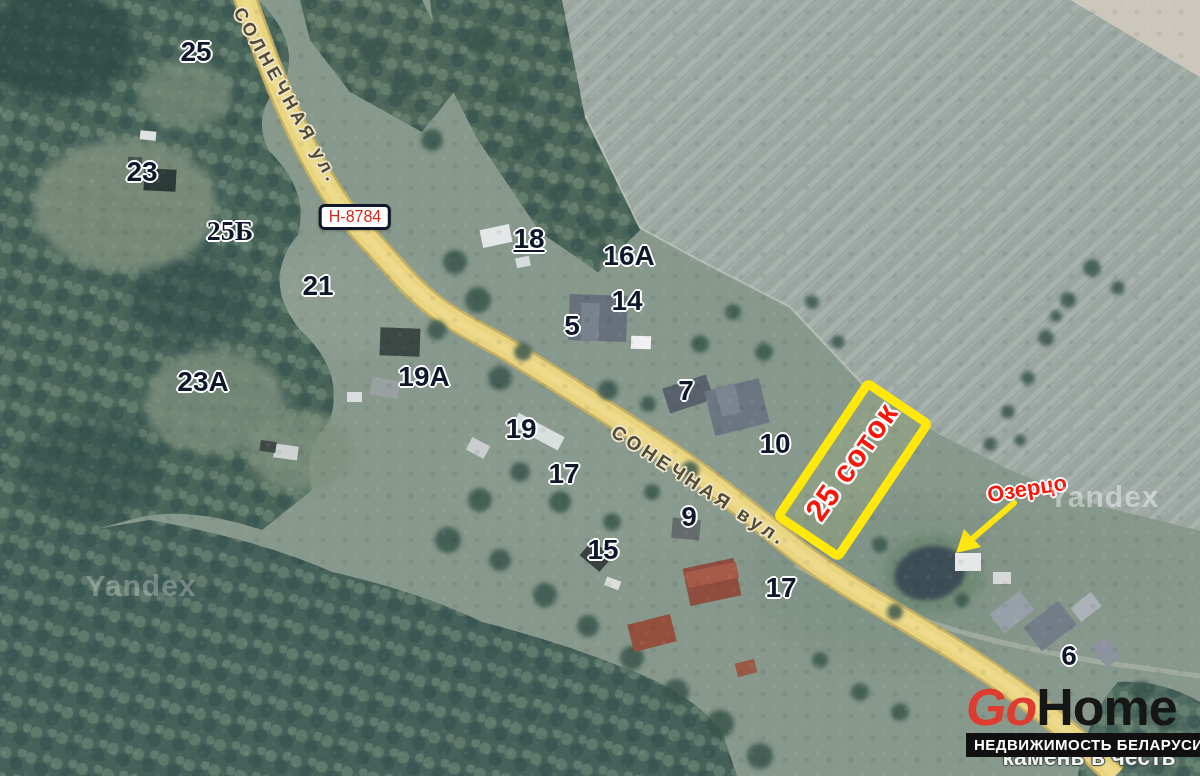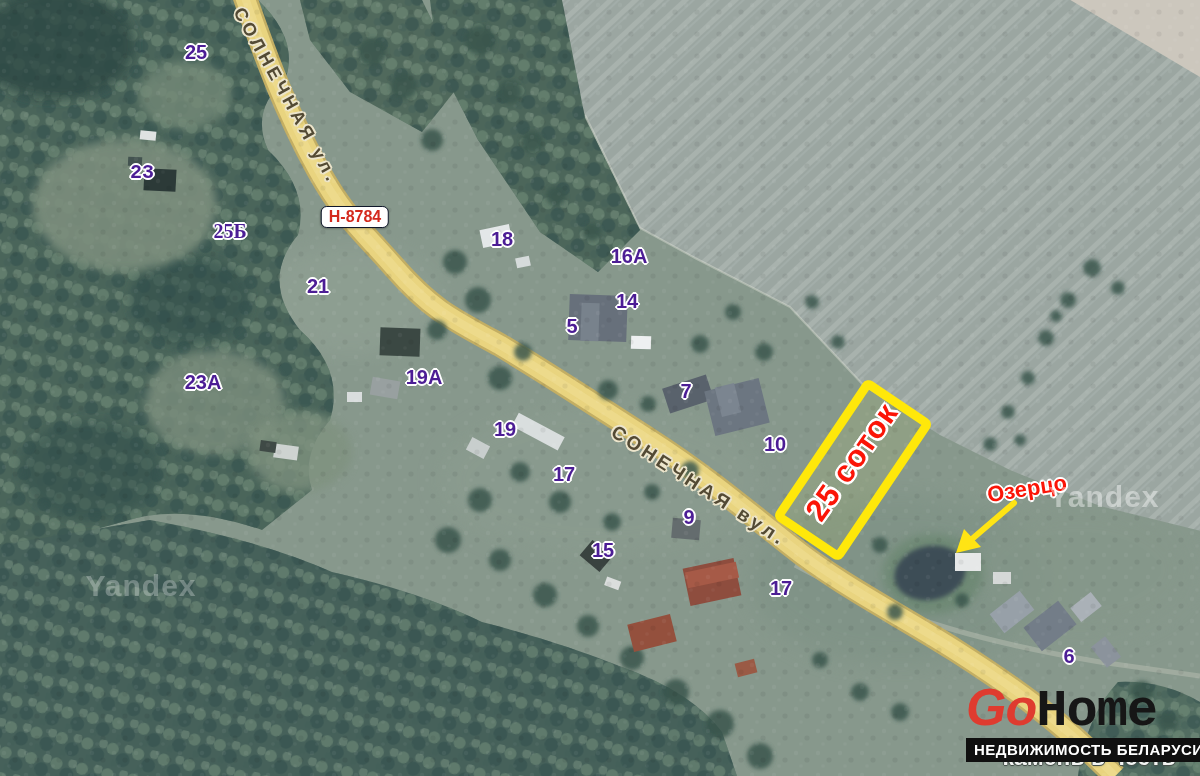--- a/index.html
+++ b/index.html
@@ -7,36 +7,36 @@
     position:relative;width:1200px;height:776px;overflow:hidden;
     font-family:"Liberation Sans",sans-serif;
     background:#8a9a8f;
   }
   .stage svg{position:absolute;left:0;top:0;}
   .overlay{position:absolute;left:0;top:0;width:100%;height:100%;}
 
   
   .hn{
     position:absolute;transform:translate(-50%,-50%);
-    font-size:20px;font-weight:700;color:#4c1d95;white-space:nowrap;
+    font-size:28px;font-weight:700;color:#0f172a;white-space:nowrap;
     text-shadow:-2px 0 0 #fff,2px 0 0 #fff,0 -2px 0 #fff,0 2px 0 #fff,
       -1px -1px 0 #fff,1px -1px 0 #fff,-1px 1px 0 #fff,1px 1px 0 #fff;
   }
   .street{
     position:absolute;font-weight:700;color:#534a34;white-space:nowrap;
     letter-spacing:4px;
     text-shadow:-2px 0 0 #ece5cc,2px 0 0 #ece5cc,0 -2px 0 #ece5cc,0 2px 0 #ece5cc,
       -1px -1px 0 #ece5cc,1px -1px 0 #ece5cc,-1px 1px 0 #ece5cc,1px 1px 0 #ece5cc;
   }
   .street-1{left:286px;top:96px;font-size:18px;transform:translate(-50%,-50%) rotate(61deg);}
   .street-2{left:699px;top:486px;font-size:19px;transform:translate(-50%,-50%) rotate(33deg);}
   .road-badge{
     position:absolute;left:355px;top:217px;transform:translate(-50%,-50%);
-    background:#ffffff;border:1px solid #0f172a;border-radius:6px;
-    color:#d42a1e;font-size:16px;font-weight:700;padding:0 7px;line-height:20px;
+    background:#ffffff;border:3px solid #0f172a;border-radius:6px;
+    color:#d42a1e;font-size:16px;font-weight:400;padding:0 7px;line-height:20px;
     white-space:nowrap;box-shadow:0 1px 2px rgba(0,0,0,.25);
   }
   .plot-label{
     position:absolute;left:852px;top:462px;
     transform:translate(-50%,-50%) rotate(-55deg);
     font-size:31px;font-weight:700;color:#fb1507;white-space:nowrap;letter-spacing:1px;
     text-shadow:-2px 0 0 #fff,2px 0 0 #fff,0 -2px 0 #fff,0 2px 0 #fff,
       -2px -2px 0 #fff,2px -2px 0 #fff,-2px 2px 0 #fff,2px 2px 0 #fff;
   }
   .pond-label{
@@ -56,21 +56,21 @@
   .poi{
     position:absolute;left:1089px;top:744px;transform:translate(-50%,0);
     text-align:center;font-size:23px;font-weight:700;color:#f2f4f2;line-height:26px;
     white-space:nowrap;
     text-shadow:0 0 3px #3c4742,-1px 0 0 #4a554f,1px 0 0 #4a554f,0 -1px 0 #4a554f,0 1px 0 #4a554f;
   }
   
   .brand{position:absolute;left:966px;top:684px;}
   .brand-logo{font-size:52px;font-weight:700;line-height:46px;letter-spacing:-1px;white-space:nowrap;}
   .brand-go{color:#df3b2f;font-style:italic;}
-  .brand-home{color:#161616;font-family:Liberation Mono, monospace;}
+  .brand-home{color:#161616;}
   .brand-tagline{
     display:inline-block;margin-top:3px;background:#101010;color:#ffffff;
     font-size:15px;font-weight:700;letter-spacing:.5px;padding:3px 8px 4px 8px;white-space:nowrap;
   }
 </style>
 </head>
 <body>
 
 <div class="stage">
 
@@ -253,31 +253,31 @@
     <g>
       <line x1="1014" y1="503" x2="972" y2="539" stroke="#ffe414" stroke-width="6" stroke-linecap="round"></line>
       <polygon points="956,553 964,529 981,547" fill="#ffe414"></polygon>
     </g>
   </svg>
 
   <div class="overlay">
 
     <div id="numbers-layer">
         <span class="hn" style="left: 196px; top: 52px;">25</span>
-        <span class="hn" style="left: 142px; top: 172px; font-family: Liberation Mono, monospace;">23</span>
+        <span class="hn" style="left: 142px; top: 172px;">23</span>
         <span class="hn" style="left: 230px; top: 231px; font-family: Liberation Serif, serif;">25Б</span>
         <span class="hn" style="left: 318px; top: 286px;">21</span>
         <span class="hn" style="left: 203px; top: 382px;">23А</span>
         <span class="hn" style="left: 424px; top: 377px;">19А</span>
-        <span class="hn" style="left: 505px; top: 429px;">19</span>
+        <span class="hn" style="left: 521px; top: 429px;">19</span>
         <span class="hn" style="left: 564px; top: 474px;">17</span>
         <span class="hn" style="left: 603px; top: 550px;">15</span>
         <span class="hn" style="left: 689px; top: 517px;">9</span>
         <span class="hn" style="left: 781px; top: 588px;">17</span>
-        <span class="hn" style="left: 502px; top: 239px;">18</span>
+        <span class="hn" style="left: 529px; top: 239px; text-decoration: underline;">18</span>
         <span class="hn" style="left: 629px; top: 256px;">16А</span>
         <span class="hn" style="left: 627px; top: 301px;">14</span>
         <span class="hn" style="left: 572px; top: 326px;">5</span>
         <span class="hn" style="left: 686px; top: 391px;">7</span>
         <span class="hn" style="left: 775px; top: 444px;">10</span>
         <span class="hn" style="left: 1069px; top: 656px;">6</span>
       </div>
 
     <div class="street street-1">СОЛНЕЧНАЯ ул.</div>
     <div class="street street-2">СОНЕЧНАЯ вул.</div>

